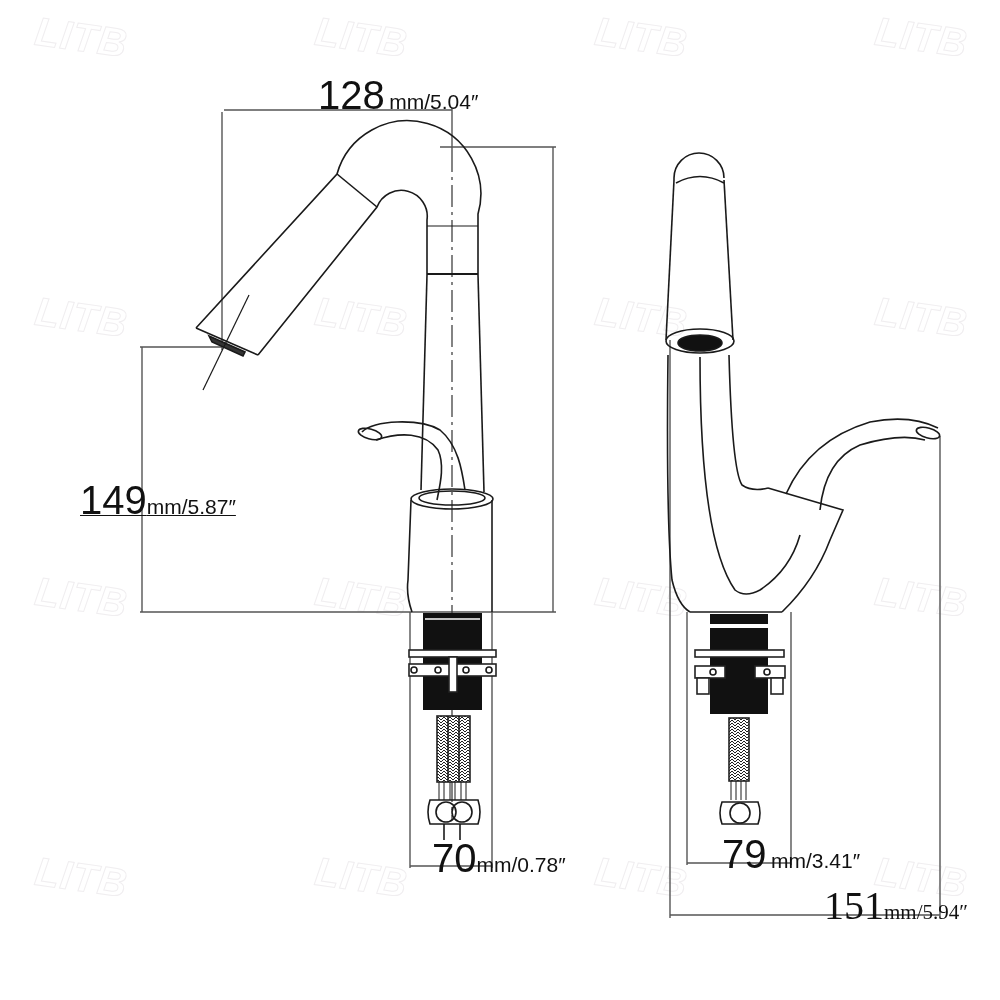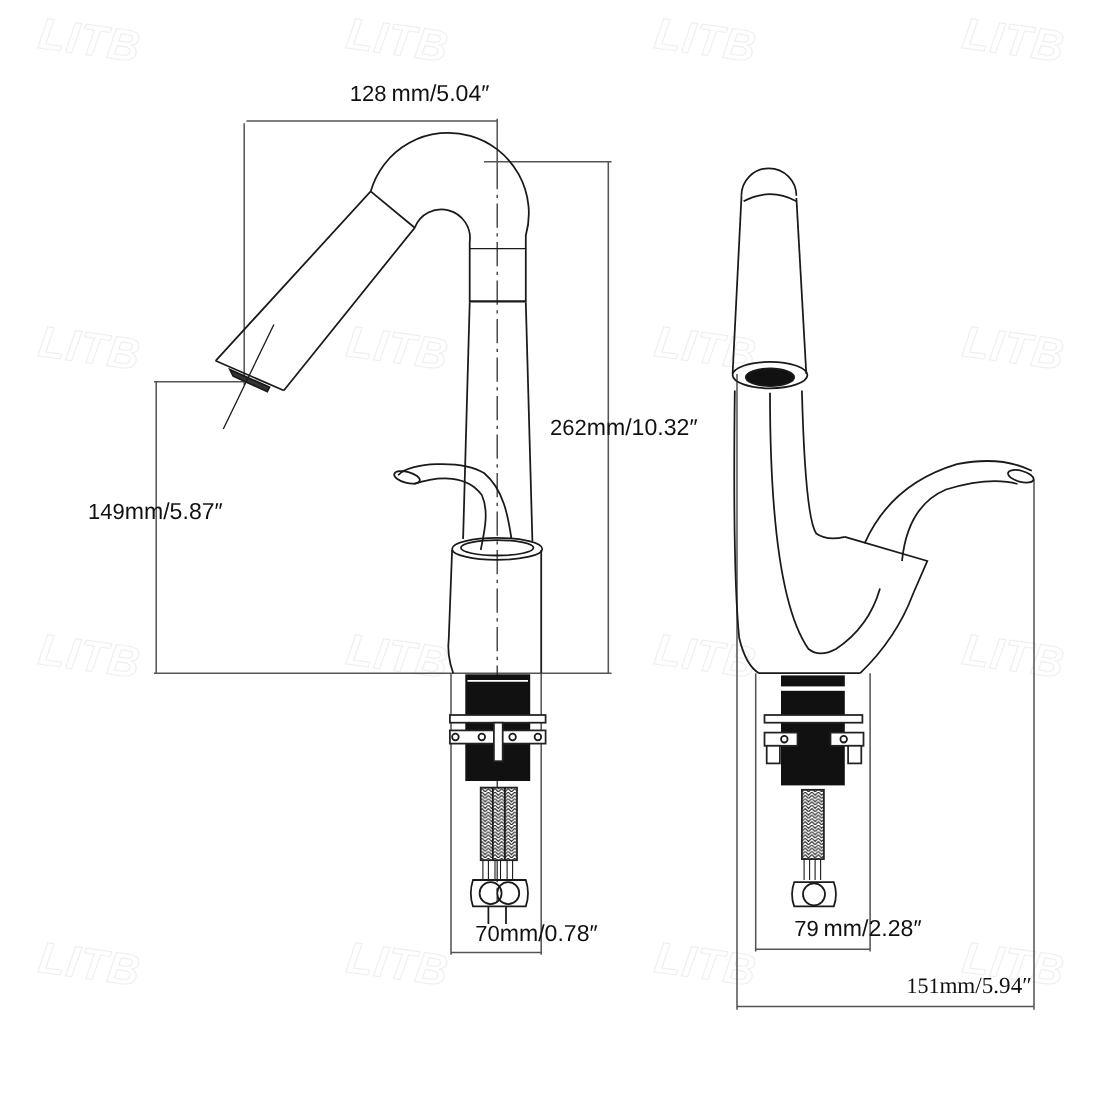--- a/index.html
+++ b/index.html
@@ -1,20 +1,20 @@
 <!DOCTYPE html>
 <html><head>
 <meta charset="utf-8">
 <style>
   html, body { margin:0; padding:0; background:#ffffff; }
   #stage { position:relative; width:1000px; height:1000px; background:#ffffff; overflow:hidden; }
   svg { position:absolute; left:0; top:0; }
   .wm { position:absolute; font-family:"Liberation Sans", sans-serif; font-style:italic; font-weight:bold; font-size:40px; color:transparent; -webkit-text-stroke:1px #f0eef0; letter-spacing:1px; transform:rotate(8deg); user-select:none; }
   .dim { position:absolute; font-family:"Liberation Sans", sans-serif; color:#111; white-space:nowrap; line-height:1; }
-  .dim .num { font-size:20px; }
+  .dim .num { font-size:40px; }
   .dim .unit { font-size:21px;text-align:right; }
 </style>
 </head>
 <body>
 
 <div id="stage">
 
   <div id="watermarks">
       <div class="wm" style="left: 35px; top: 15px;">LITB</div>
       <div class="wm" style="left: 315px; top: 15px;">LITB</div>
@@ -157,29 +157,26 @@
       </g>
       <path d="M722 802 L758 802 Q762 813 758 824 L722 824 Q718 813 722 802 Z"></path>
       <circle cx="740" cy="813" r="10"></circle>
     </g>
   </svg>
 
   <div class="dim" style="left:318px; top:75px;">
     <span class="num">128</span>
     <span class="unit">mm/5.04″</span>
   </div>
-  <div class="dim" style="left:500px; top:378px;">
-    <span class="num">262</span><span class="unit">mm/10.32″</span>
-  </div>
-  <div class="dim" style="left:80px; top:455px;">
+  <div class="dim" style="left:80px; top:480px;text-decoration:underline;">
     <span class="num">149</span><span class="unit">mm/5.87″</span>
   </div>
   <div class="dim" style="left:432px; top:838px;">
     <span class="num">70</span><span class="unit">mm/0.78″</span>
   </div>
   <div class="dim" style="left:722px; top:834px;">
     <span class="num">79</span>
-    <span class="unit">mm/2.28″</span>
+    <span class="unit">mm/3.41″</span>
   </div>
   <div class="dim" style="left:824px; top:886px;font-family:Liberation Serif, serif;">
     <span class="num">151</span><span class="unit">mm/5.94″</span>
   </div>
 </div>
 
 </body></html>

